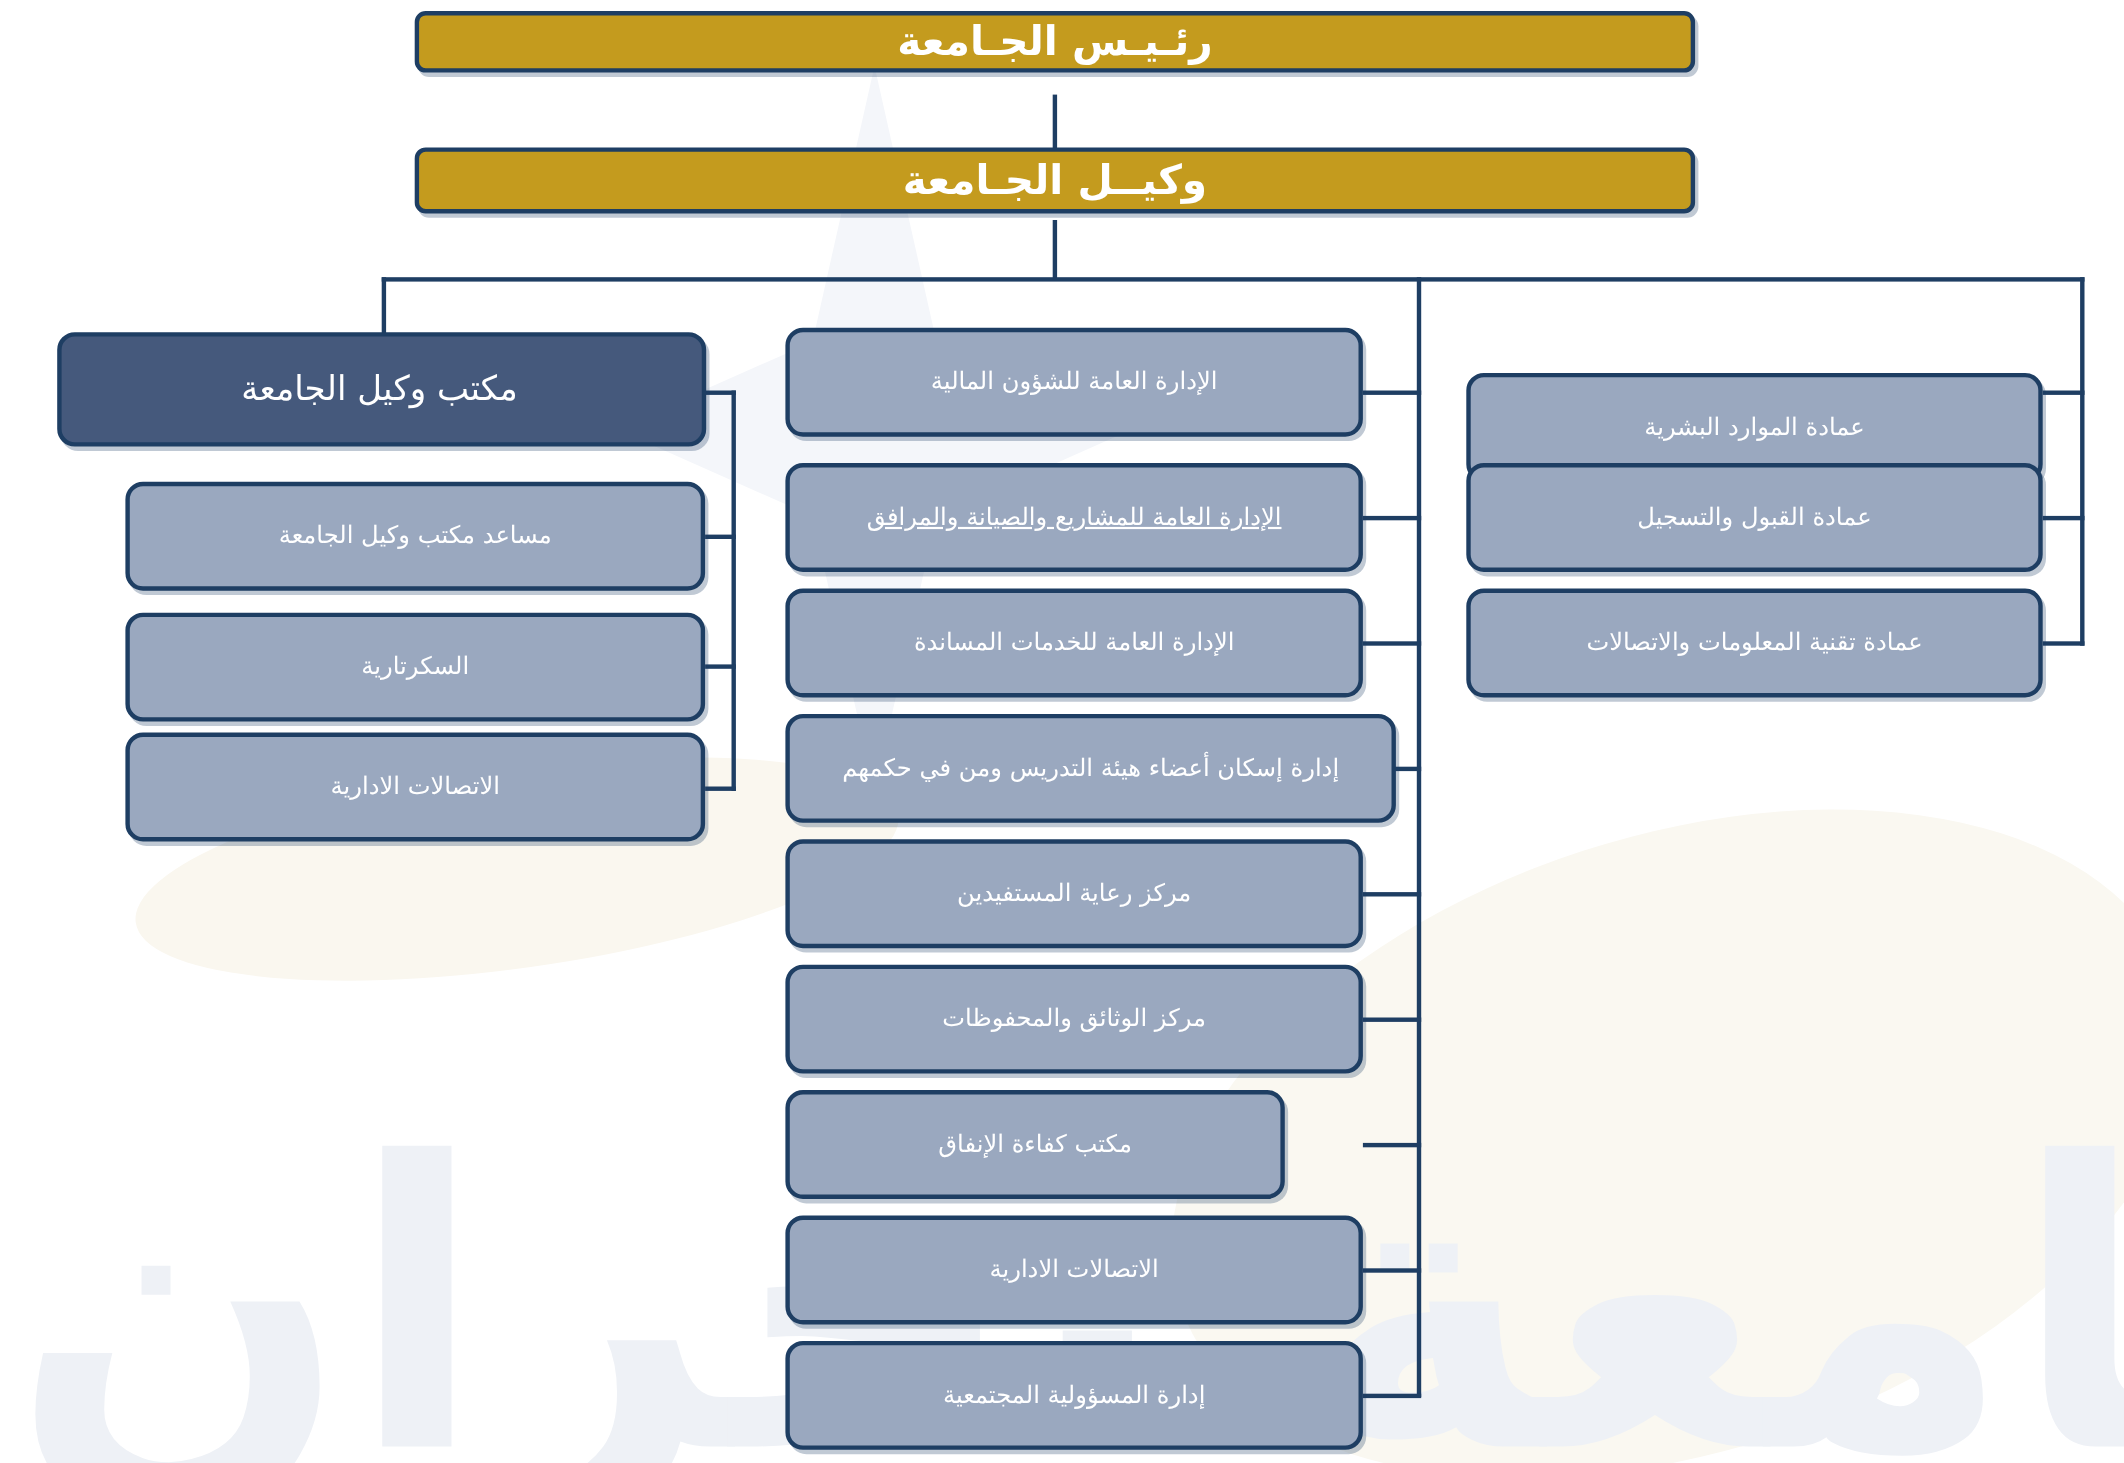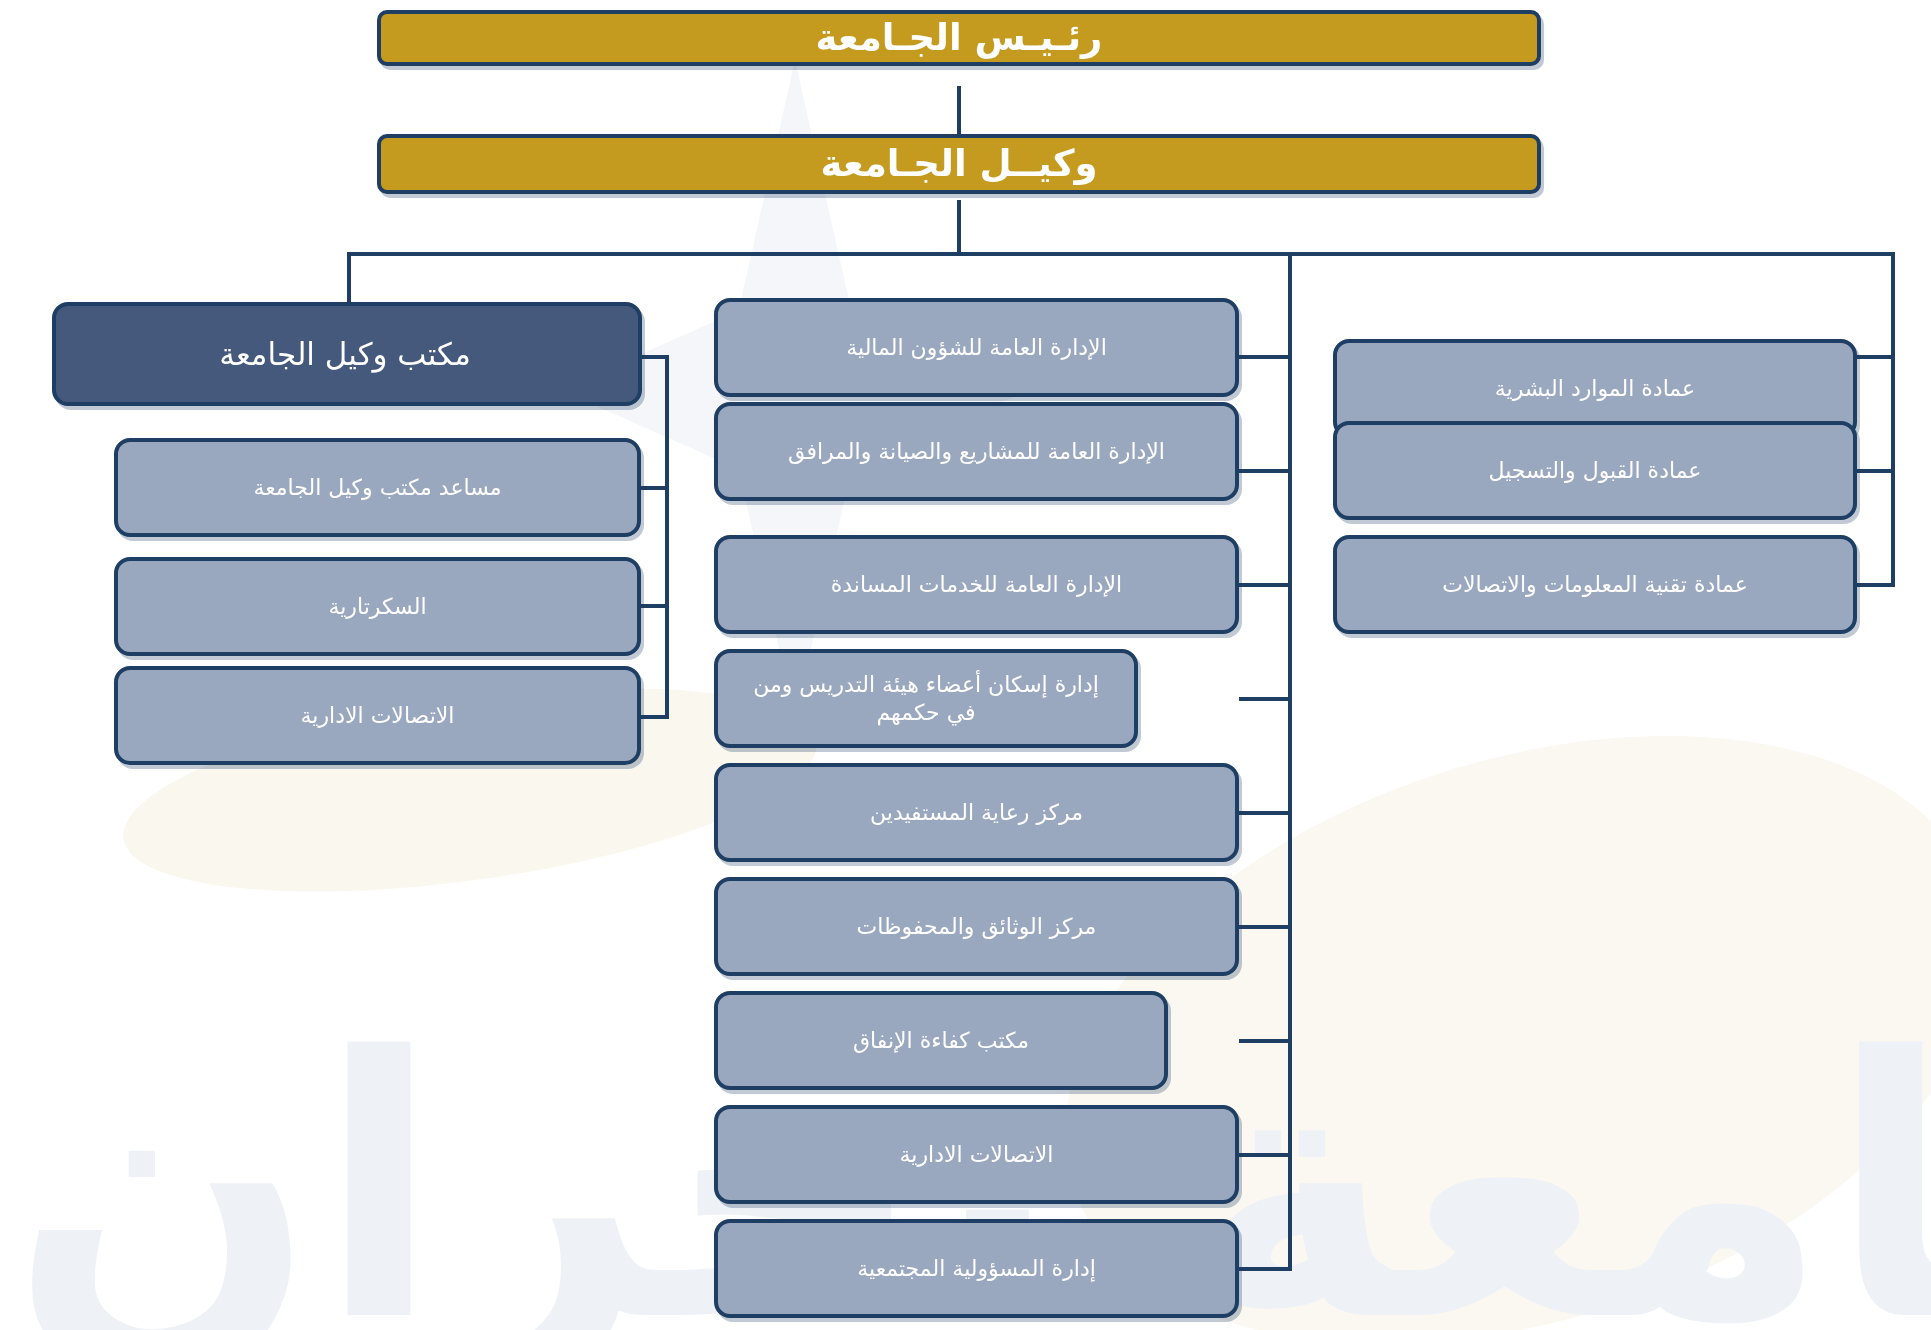--- a/index.html
+++ b/index.html
@@ -75,23 +75,23 @@
 
   <div class="box gold" style="left:377px;top:10px;width:1164px;height:56px;">رئـيـس الجـامعة</div>
   <div class="box gold" style="left:377px;top:134px;width:1164px;height:60px;">وكيــل الجـامعة</div>
 
   <div class="box dark" style="left:52px;top:302px;width:590px;height:104px;">مكتب وكيل الجامعة</div>
   <div class="box slate" style="left:114px;top:438px;width:527px;height:99px;">مساعد مكتب وكيل الجامعة</div>
   <div class="box slate" style="left:114px;top:557px;width:527px;height:99px;">السكرتارية</div>
   <div class="box slate" style="left:114px;top:666px;width:527px;height:99px;">الاتصالات الادارية</div>
 
   <div class="box slate" style="left:714px;top:298px;width:525px;height:99px;">الإدارة العامة للشؤون المالية</div>
-  <div class="box slate" style="left:714px;top:402px;width:525px;height:99px;">الإدارة العامة للمشاريع والصيانة والمرافق</div>
+  <div class="box slate" style="left:714px;top:421px;width:525px;height:99px;text-decoration:underline;">الإدارة العامة للمشاريع والصيانة والمرافق</div>
   <div class="box slate" style="left:714px;top:535px;width:525px;height:99px;">الإدارة العامة للخدمات المساندة</div>
-  <div class="box slate" style="left:714px;top:649px;width:424px;height:99px;">إدارة إسكان أعضاء هيئة التدريس ومن في حكمهم</div>
+  <div class="box slate" style="left:714px;top:649px;width:555px;height:99px;">إدارة إسكان أعضاء هيئة التدريس ومن في حكمهم</div>
   <div class="box slate" style="left:714px;top:763px;width:525px;height:99px;">مركز رعاية المستفيدين</div>
   <div class="box slate" style="left:714px;top:877px;width:525px;height:99px;">مركز الوثائق والمحفوظات</div>
   <div class="box slate" style="left:714px;top:991px;width:454px;height:99px;">مكتب كفاءة الإنفاق</div>
   <div class="box slate" style="left:714px;top:1105px;width:525px;height:99px;">الاتصالات الادارية</div>
   <div class="box slate" style="left:714px;top:1219px;width:525px;height:99px;">إدارة المسؤولية المجتمعية</div>
 
   <div class="box slate" style="left:1333px;top:307px;width:524px;height:99px;margin-top:32px;">عمادة الموارد البشرية</div>
   <div class="box slate" style="left:1333px;top:535px;width:524px;height:99px;">عمادة تقنية المعلومات والاتصالات</div>
   <div class="box slate" style="left:1333px;top:421px;width:524px;height:99px;">عمادة القبول والتسجيل</div>
 

